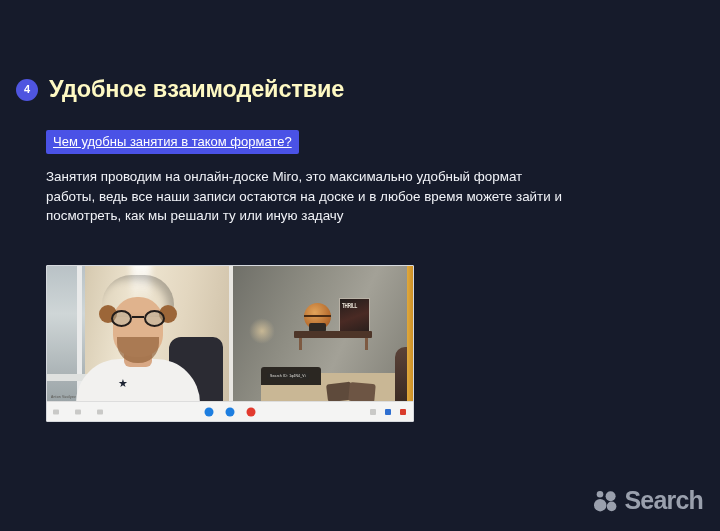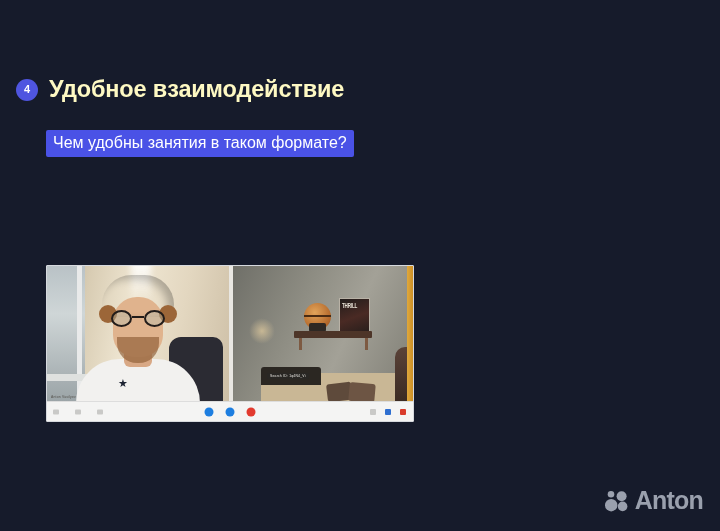--- a/index.html
+++ b/index.html
@@ -54,25 +54,26 @@
     white-space: nowrap;
   }
 
   
   .question-highlight {
     position: absolute;
     left: 46px;
     top: 130px;
     background: #4a52e6;
     color: #ffffff;
-    font-size: 16px;
+    font-size: 13px;
     line-height: 1;
     padding: 5px 7px 6px 7px;
     border-radius: 2px;
     white-space: nowrap;
+    text-decoration: underline;
   }
 
   
   .body-text {
     position: absolute;
     left: 46px;
     top: 167px;
     width: 523px;
     color: #f1f3f8;
     font-size: 13.4px;
@@ -343,20 +344,21 @@
 
 <div id="slide">
 
   <div class="heading-row">
     <div class="step-badge">4</div>
     <div class="page-title">Удобное взаимодействие</div>
   </div>
 
   <div class="question-highlight">Чем удобны занятия в таком формате?</div>
 
+  <div class="body-text">Занятия проводим на онлайн-доске Miro, это максимально удобный формат работы, ведь все наши записи остаются на доске и в любое время можете зайти и посмотреть, как мы решали ту или иную задачу</div>
 
   <div class="video-frame">
 
     <div class="video-panes">
 
       <div class="pane pane-left">
         <div class="lp-wall"></div>
         <div class="lp-window"></div>
         <div class="lp-window-frame"></div>
         <div class="lp-window-sill"></div>
@@ -420,16 +422,16 @@
 
   </div>
 
   <div class="avito-logo">
     <svg class="avito-mark" viewBox="0 0 26 22">
       <circle cx="7.2" cy="15.2" r="6.2" fill="#9aa0ad"></circle>
       <circle cx="18.6" cy="16.4" r="4.8" fill="#9aa0ad"></circle>
       <circle cx="7.0" cy="4.2" r="3.3" fill="#9aa0ad"></circle>
       <circle cx="17.6" cy="6.2" r="5.0" fill="#9aa0ad"></circle>
     </svg>
-    <span class="avito-word">Anton</span>
+    <span class="avito-word">Search</span>
   </div>
 
 </div>
 
 </body></html>

